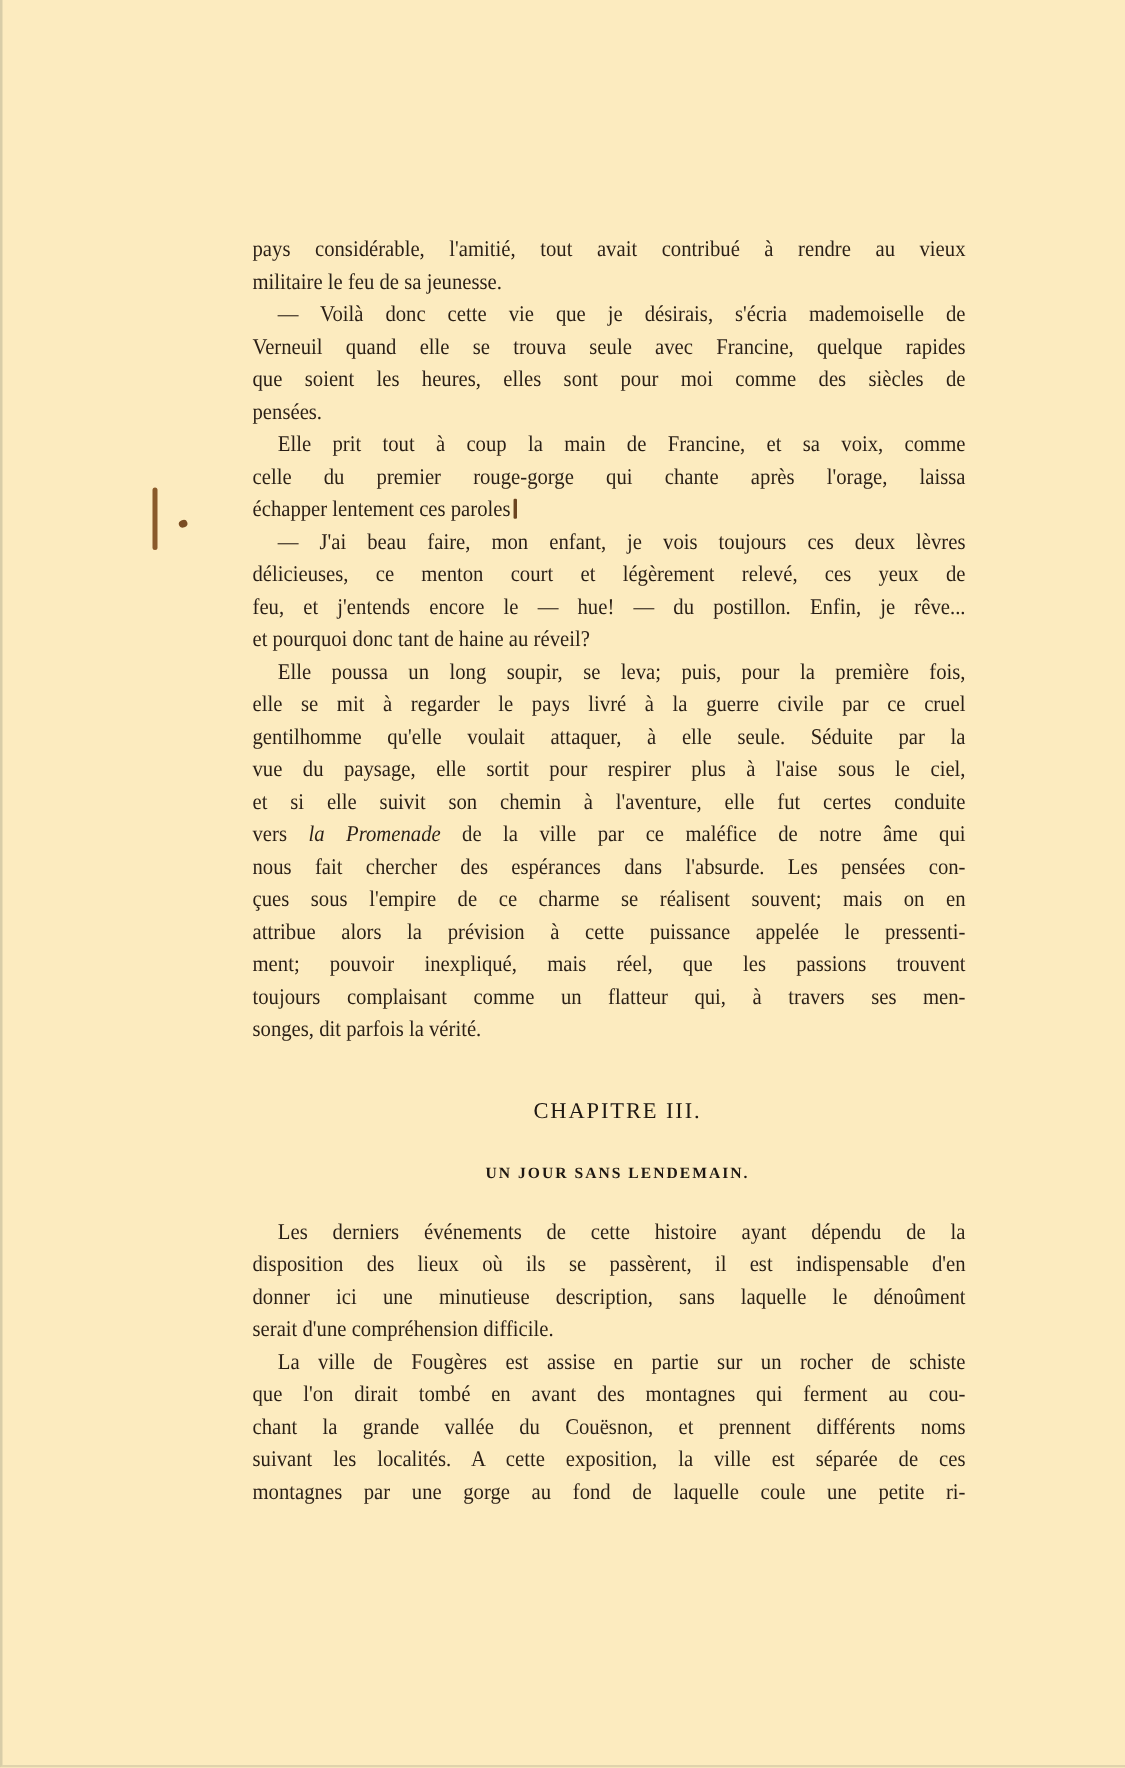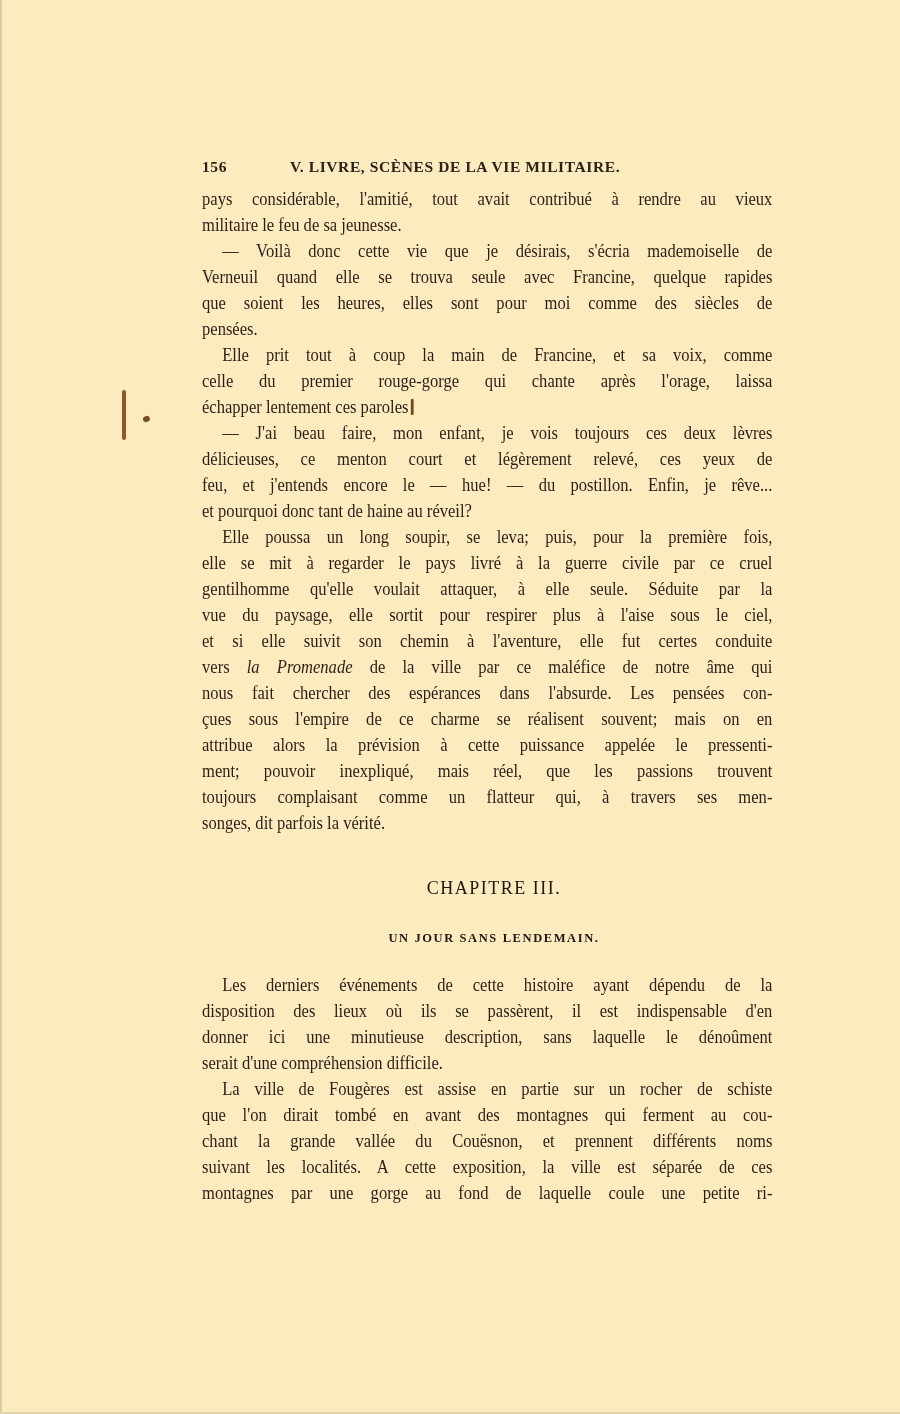--- a/index.html
+++ b/index.html
@@ -121,23 +121,20 @@
       margin-left: 3px;
       border-radius: 1px;
     }
     em { font-style: italic; }
   </style>
 </head>
 <body>
 
 <div class="page">
 
-  <div class="running-head">
-    <span class="folio">156</span><span>V. LIVRE, SCÈNES DE LA VIE MILITAIRE.</span>
-  </div>
 
   <div class="margin-bar"></div>
   <div class="margin-dot"></div>
 
   <div class="text-block">
     <span class="line">pays considérable, l'amitié, tout avait contribué à rendre au vieux</span>
     <span class="line left">militaire le feu de sa jeunesse.</span>
     <span class="line indent">— Voilà donc cette vie que je désirais, s'écria mademoiselle de</span>
     <span class="line">Verneuil quand elle se trouva seule avec Francine, quelque rapides</span>
     <span class="line">que soient les heures, elles sont pour moi comme des siècles de</span>

